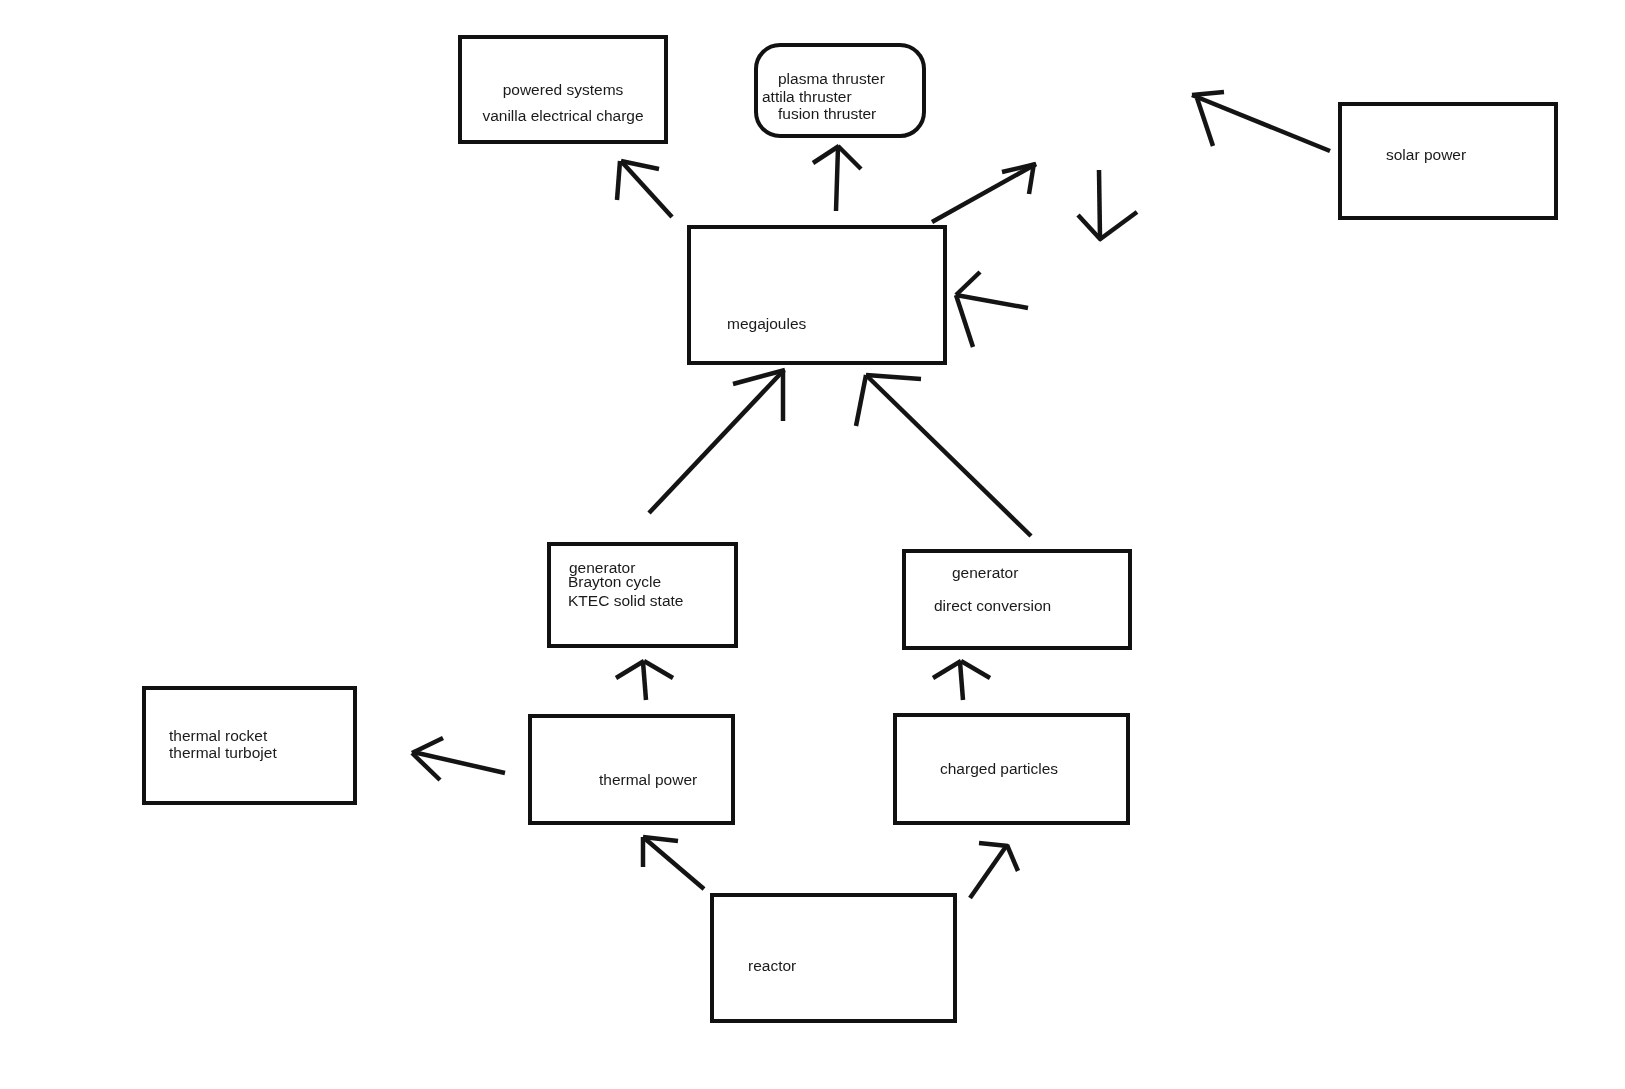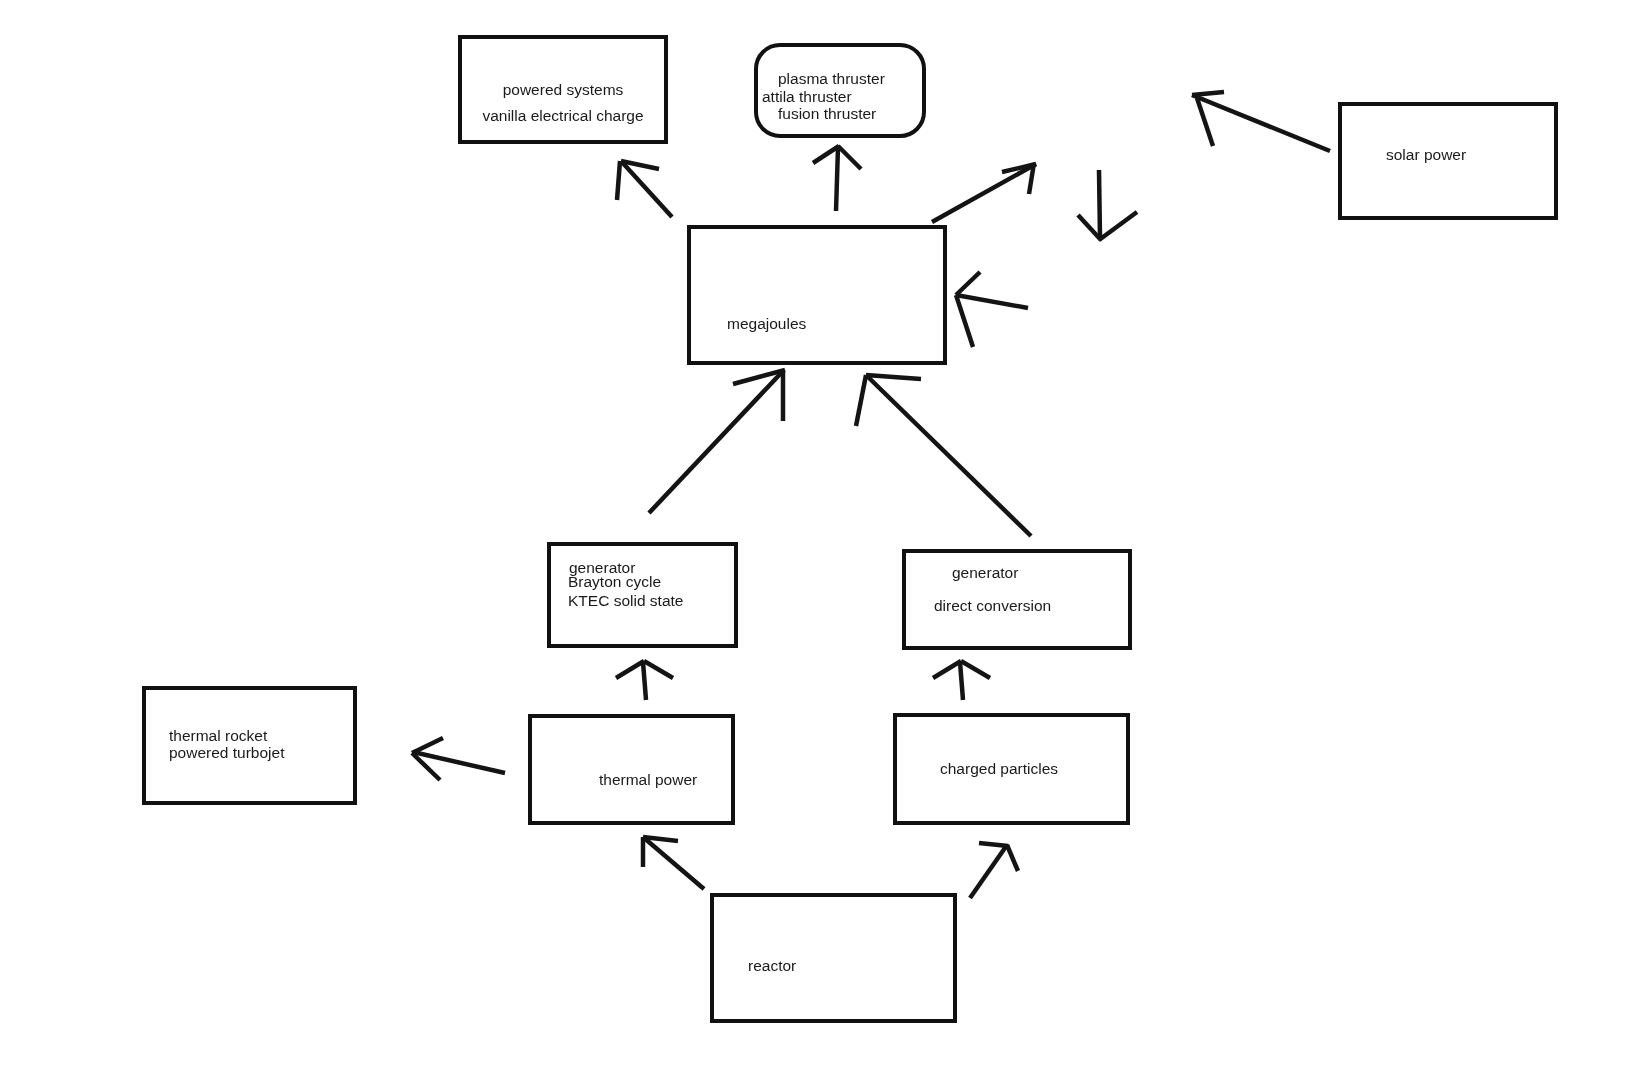--- a/index.html
+++ b/index.html
@@ -188,21 +188,21 @@
     <div class="ln ln3">KTEC solid state</div>
   </div>
 
   <div class="node" id="n-direct">
     <div class="ln ln1">generator</div>
     <div class="ln ln2">direct conversion</div>
   </div>
 
   <div class="node" id="n-trocket">
     <div class="ln ln1">thermal rocket</div>
-    <div class="ln ln2">powered turbojet</div>
+    <div class="ln ln2">thermal turbojet</div>
   </div>
 
   <div class="node" id="n-tpower">
     <div class="ln ln1">thermal power</div>
   </div>
 
   <div class="node" id="n-charged">
     <div class="ln ln1">charged particles</div>
   </div>
 

